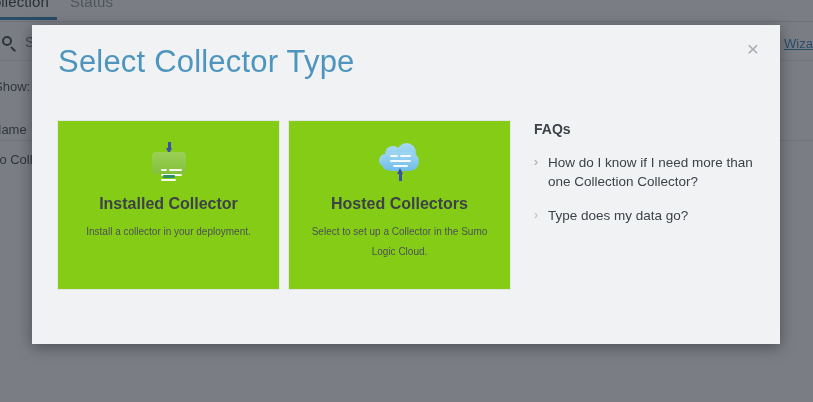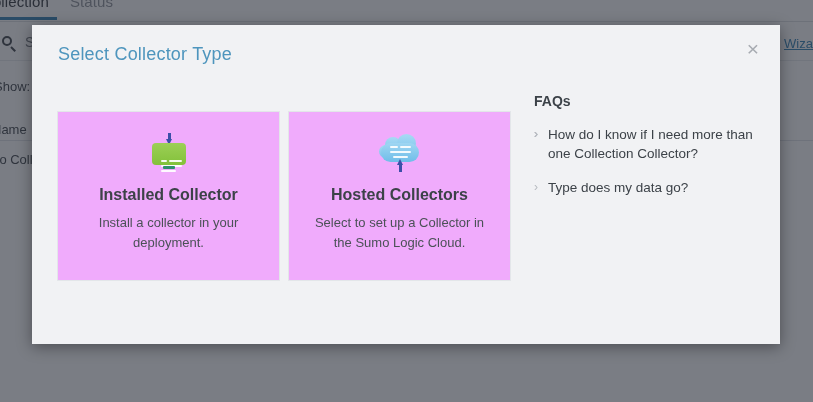--- a/index.html
+++ b/index.html
@@ -145,38 +145,38 @@
     line-height: 1;
     color: #a7abb1;
     cursor: pointer;
     user-select: none;
     font-family: "Liberation Sans", sans-serif;
   }
 
   .modal-title {
     position: absolute;
     left: 26px; top: 19px;
-    font-size: 18px;
+    font-size: 31px;
     font-weight: normal;
     color: #4e95bd;
     letter-spacing: .2px;
   }
 
   
   .cards {
     position: absolute;
     left: 25px; top: 78px;
     width: 455px;
   }
   .card {
     position: absolute;
-    top: 8px;
+    top: 17px;
     width: 223px;
     height: 170px;
-    background: #f0abfc;
+    background: #84cc16;
     border: 1px solid #e3e6e9;
     box-sizing: border-box;
     cursor: pointer;
   }
   .card.left  { left: 0px; }
   .card.right { left: 231px; }
 
   .card-icon {
     position: absolute;
     left: 0; right: 0; top: 18px;
@@ -190,21 +190,21 @@
     left: 0; right: 0; top: 74px;
     text-align: center;
     font-size: 16px;
     font-weight: bold;
     color: #3c4248;
   }
   .card-desc {
     position: absolute;
     left: 18px; right: 18px; top: 101px;
     text-align: center;
-    font-size: 13px;
+    font-size: 10px;
     line-height: 20px;
     color: #4b5157;
   }
 
   
   .icon-monitor {
     position: relative;
     width: 40px; height: 40px;
   }
   .mon-screen {
@@ -304,21 +304,21 @@
     left: 0px; top: 0px;
     width: 0; height: 0;
     border-left: 3.5px solid transparent;
     border-right: 3.5px solid transparent;
     border-bottom: 6px solid #3b4fa8;
   }
 
   
   .faqs {
     position: absolute;
-    left: 502px; top: 68px;
+    left: 502px; top: 96px;
     width: 222px;
   }
   .faqs-title {
     font-size: 14px;
     font-weight: bold;
     color: #3c4248;
     margin-bottom: 16px;
   }
   .faq-item {
     position: relative;

